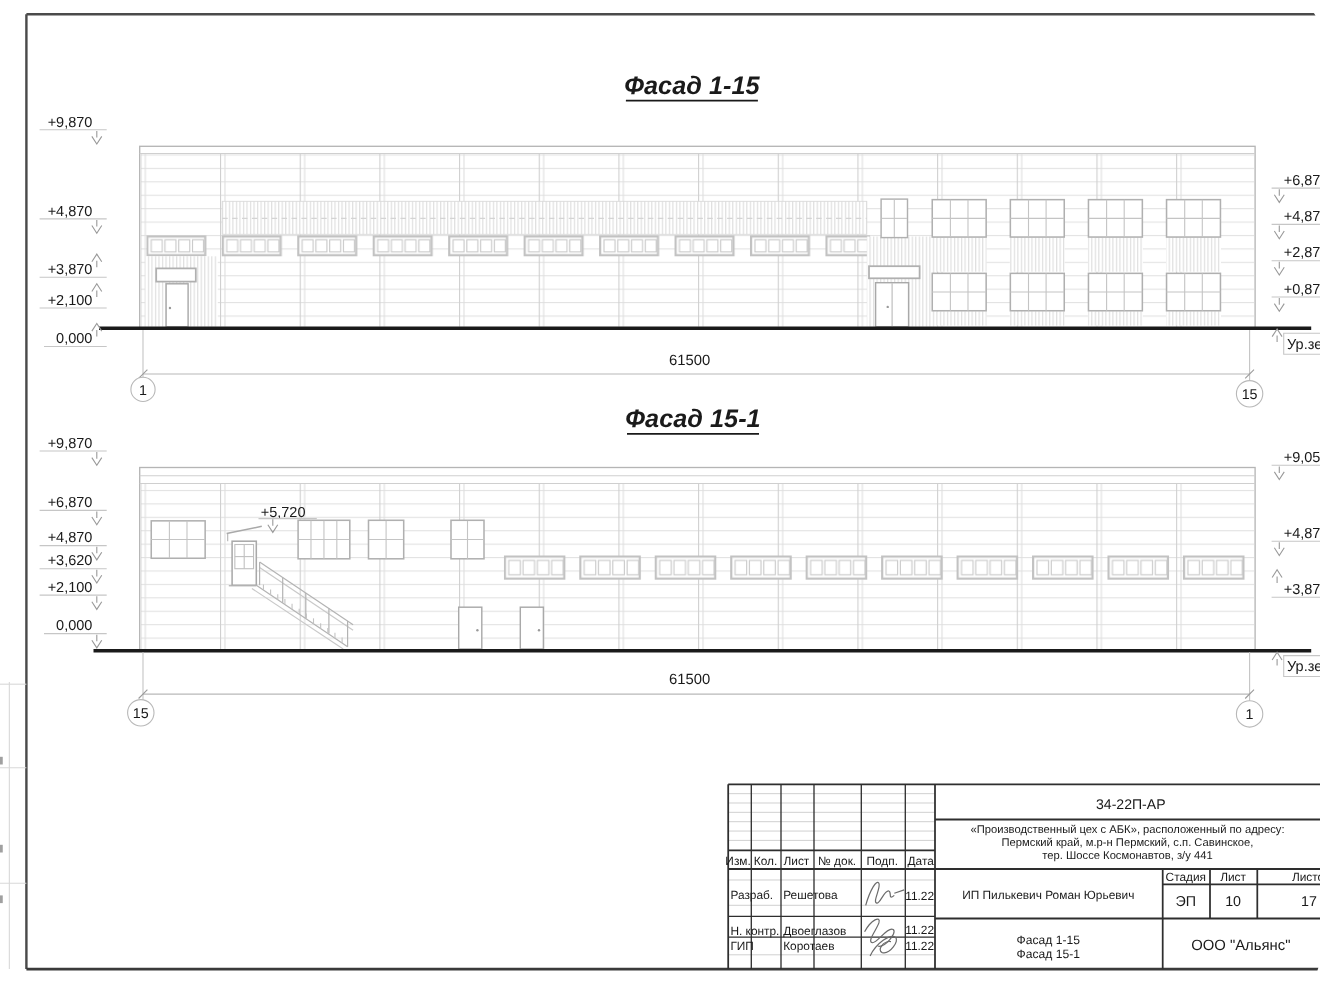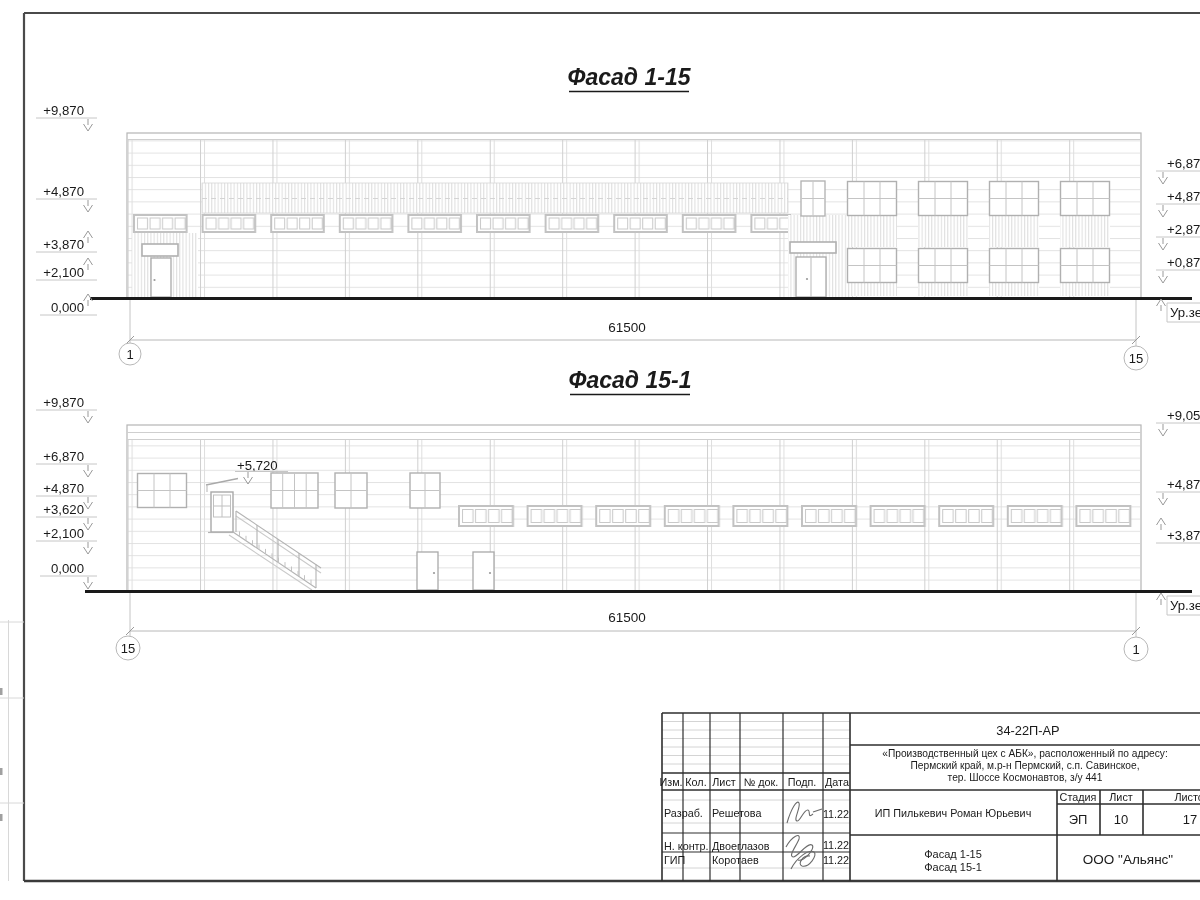--- a/index.html
+++ b/index.html
@@ -1,16 +1,16 @@
 <!DOCTYPE html>
 <html><head>
 <meta charset="utf-8">
 <style>
   html,body{margin:0;padding:0;background:#fff;}
-  .sheet{position:relative;width:1200px;height:900px;background:#ffffff;overflow:hidden;}
+  .sheet{position:relative;width:1200px;height:900px;background:#ffffff;overflow:hidden;border-radius:29px;}
   svg{display:block;}
   text{font-family:"Liberation Sans","DejaVu Sans",sans-serif;fill:#1a1a1a;}
   .ftitle{font-size:23px;font-style:italic;font-weight:bold;}
   .elev{font-size:13.2px;}
   .dim{font-size:13.5px;}
   .bub{font-size:13px;}
   .tbh{font-size:10.8px;}
   .tba{font-size:10.2px;}
   .tbl{font-size:12.8px;}
   .tbv{font-size:13px;}

